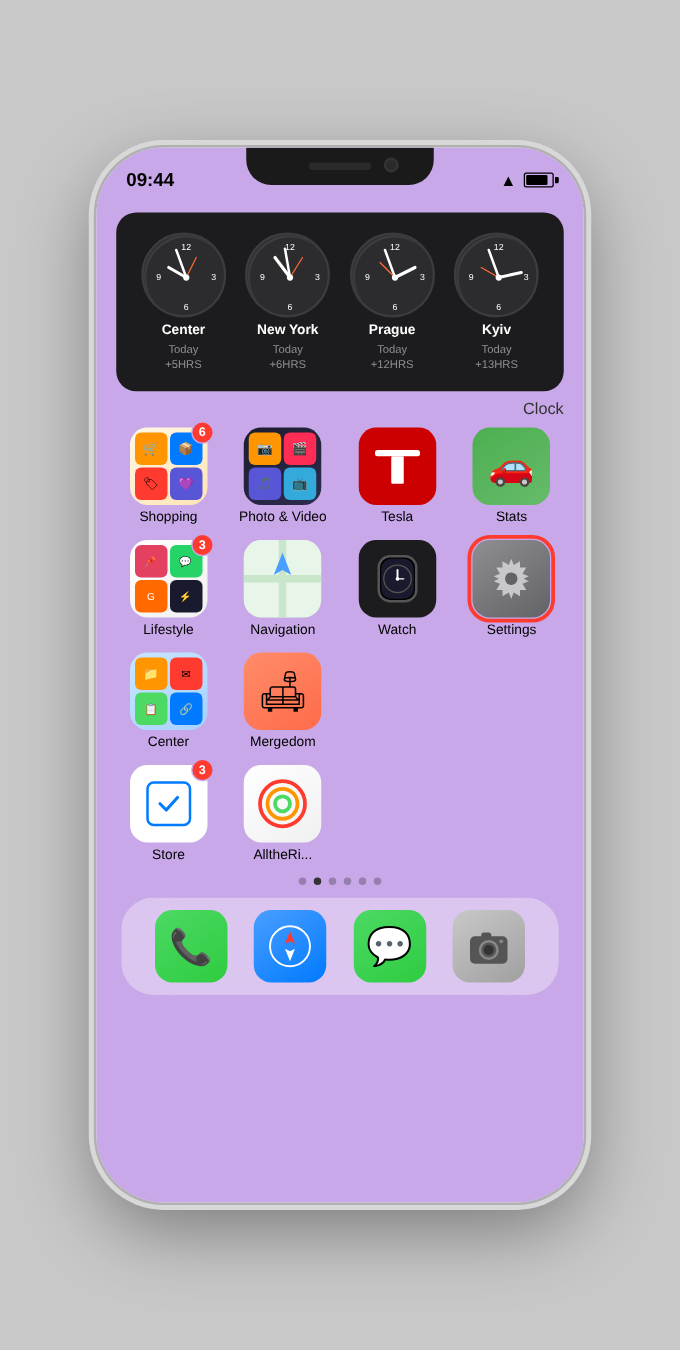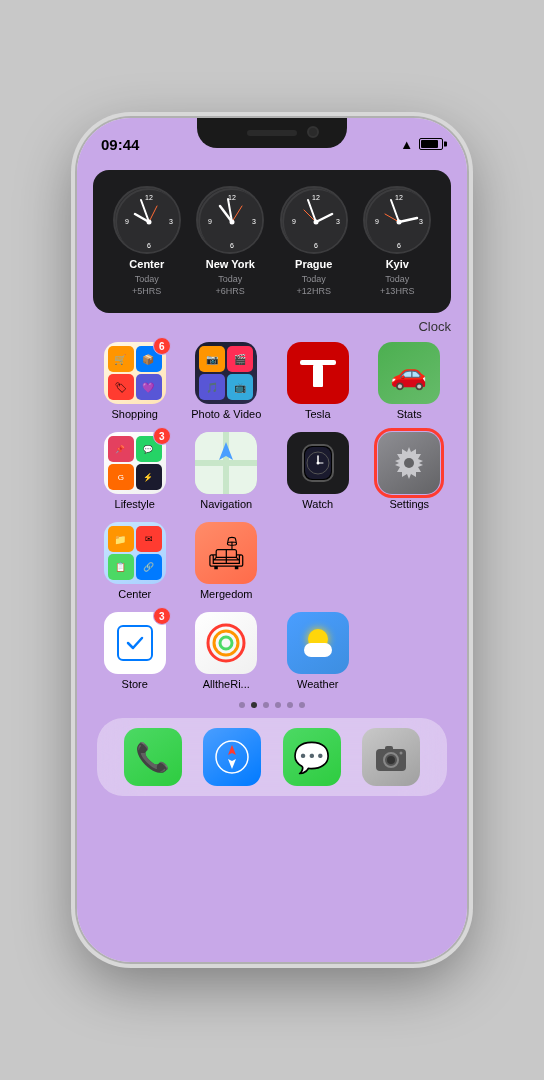--- a/index.html
+++ b/index.html
@@ -684,29 +684,20 @@
             <svg width="44" height="44" viewBox="0 0 44 44">
               <circle cx="22" cy="22" r="18" fill="none" stroke="#ff3b30" stroke-width="3"></circle>
               <circle cx="22" cy="22" r="12" fill="none" stroke="#ff9500" stroke-width="3"></circle>
               <circle cx="22" cy="22" r="6" fill="none" stroke="#4cd964" stroke-width="3"></circle>
             </svg>
           </div>
           <span class="app-label">AlltheRi...</span>
         </div>
 
 
-        <div class="app-icon-wrap">
-          <div class="app-icon app-weather">
-            <div class="weather-icon">
-              <div class="sun"></div>
-              <div class="cloud"></div>
-            </div>
-          </div>
-          <span class="app-label">Weather</span>
-        </div>
       </div>
 
       <div class="page-dots">
         <div class="dot"></div>
         <div class="dot active"></div>
         <div class="dot"></div>
         <div class="dot"></div>
         <div class="dot"></div>
         <div class="dot"></div>
       </div>

